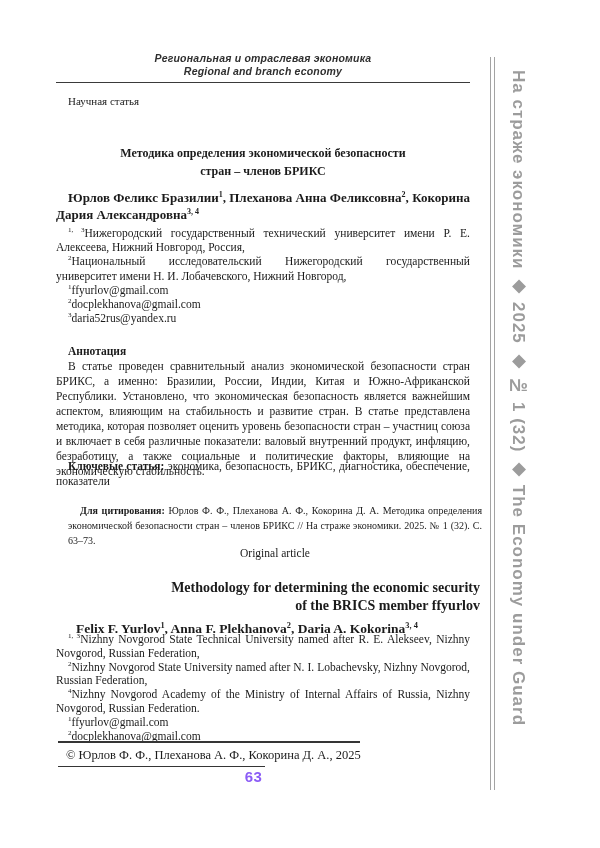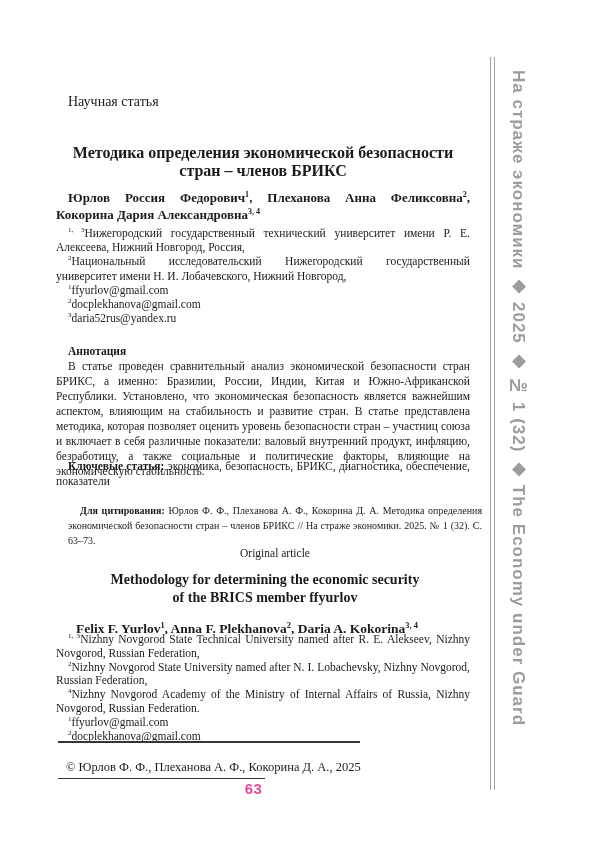--- a/index.html
+++ b/index.html
@@ -9,25 +9,25 @@
   .page{position:absolute;inset:0;background:#fff;}
   .abs{position:absolute;left:56px;width:414px;}
 
   
   .running-head{top:52px;text-align:center;font-family:"Liberation Sans", sans-serif;
     font-style:italic;font-weight:700;font-size:10.5px;line-height:13px;color:#2f2f2f;
     letter-spacing:.2px;}
   .running-head .rule{border-top:1.5px solid #3a3a3a;margin-top:4px;}
 
   
-  .meta{top:94px;font-size:14px;line-height:15px;}
+  .meta{top:94px;font-size:11px;line-height:15px;}
   .meta div{padding-left:12px;}
 
   
-  .title-ru{top:144px;text-align:center;font-weight:700;font-size:16px;line-height:18px;}
+  .title-ru{top:144px;text-align:center;font-weight:700;font-size:12px;line-height:18px;}
   .title-en{top:569px;text-align:center;font-weight:700;font-size:14px;line-height:18px;}
   .tl{display:block;}
 
   
   .authors{font-weight:700;font-size:13px;line-height:17px;text-align:justify;
     text-indent:12px;}
   .authors-ru{top:189px;}
   .authors-en{top:612px;font-size:13.5px;}
 
   sup{font-size:.62em;line-height:0;vertical-align:super;}
@@ -45,70 +45,75 @@
   .keywords{top:459px;font-size:11.5px;line-height:15px;text-indent:12px;
     text-align:justify;margin:0;}
   .citation{top:491px;font-size:10px;line-height:15px;text-indent:12px;
     text-align:justify;margin:12px;}
   .lbl{font-weight:700;}
   .orig-article{top:546px;font-size:11.5px;line-height:15px;padding-left:12px;text-align:center;}
 
   
   .footer{top:741px;font-size:12.5px;line-height:16px;}
   .footer .rule1{border-top:2px solid #353535;width:302px;margin-left:2px;}
-  .footer .copy{padding-left:10px;margin-top:16px;}
+  .footer .copy{padding-left:10px;margin-top:4px;}
   .footer .rule2{border-top:1.8px solid #353535;width:207px;margin-left:2px;margin-top:3px;}
   .footer .pagenum{width:395px;text-align:center;font-family:"Liberation Sans", sans-serif;
-    font-weight:700;font-size:15px;margin-top:2px;letter-spacing:.5px;color:#ec4899;}
+    font-weight:700;font-size:15px;margin-top:2px;letter-spacing:.5px;color:#8b5cf6;}
 
   
   .side-rule{position:absolute;left:490px;top:57px;height:733px;width:3px;
     border-left:1.6px solid #a3a3a3;border-right:1.6px solid #a3a3a3;}
   .side-text{position:absolute;left:508px;top:70px;height:716px;
     writing-mode:vertical-rl;text-orientation:mixed;
     font-family:"Liberation Sans", sans-serif;font-weight:700;font-size:17px;
     letter-spacing:1px;color:#9c9c9c;white-space:nowrap;}
 </style>
 </head>
 <body>
 
 <div class="page">
 
+  <header class="abs running-head">
+    <div>Региональная и отраслевая экономика</div>
+    <div>Regional and branch economy</div>
+    <div class="rule"></div>
+  </header>
 
   <div class="abs meta">
     <div>Научная статья</div>
   </div>
 
   <h1 class="abs title-ru" style="margin:0;">
     <span class="tl">Методика определения экономической безопасности</span>
     <span class="tl">стран – членов БРИКС</span>
   </h1>
 
-  <p class="abs authors authors-ru" style="margin:0;"><span>Юрлов Россия Федорович</span><sup>1</sup><span>, Плеханова Анна Феликсовна</span><sup>2</sup><span>, Кокорина Дария Александровна</span><sup>3, 4</sup></p>
+  <p class="abs authors authors-ru" style="margin:0;"><span>Юрлов Феликс Бразилии</span><sup>1</sup><span>, Плеханова Анна Феликсовна</span><sup>2</sup><span>, Кокорина Дария Александровна</span><sup>3, 4</sup></p>
 
   <div class="abs affils affils-ru">
     <p><sup>1, 3</sup><span>Нижегородский государственный технический университет имени Р. Е. Алексеева, Нижний Новгород, Россия,</span></p>
     <p><sup>2</sup><span>Национальный исследовательский Нижегородский государственный университет имени Н. И. Лобачевского, Нижний Новгород,</span></p>
     <p><sup>1</sup><span>ffyurlov@gmail.com</span></p>
     <p><sup>2</sup><span>docplekhanova@gmail.com</span></p>
     <p><sup>3</sup><span>daria52rus@yandex.ru</span></p>
   </div>
 
   <div class="abs abstract">
     <div class="head">Аннотация</div>
     <p>В статье проведен сравнительный анализ экономической безопасности стран БРИКС, а именно: Бразилии, России, Индии, Китая и Южно-Африканской Республики. Установлено, что экономическая безопасность является важнейшим аспектом, влияющим на стабильность и развитие стран. В статье представлена методика, которая позволяет оценить уровень безопасности стран – участниц союза и включает в себя различные показатели: валовый внутренний продукт, инфляцию, безработицу, а также социальные и политические факторы, влияющие на экономическую стабильность.</p>
   </div>
 
   <p class="abs keywords"><span class="lbl">Ключевые статья:</span><span> экономика, безопасность, БРИКС, диагностика, обеспечение, показатели</span></p>
 
   <p class="abs citation"><span class="lbl">Для цитирования:</span><span> Юрлов Ф. Ф., Плеханова А. Ф., Кокорина Д. А. Методика определения экономической безопасности стран – членов БРИКС // На страже экономики. 2025. № 1 (32). С. 63–73.</span></p>
 
   <div class="abs orig-article">Original article</div>
 
-  <h2 class="abs title-en" style="margin:2px;">
+  <h2 class="abs title-en" style="margin:10px;text-align:right;">
     <span class="tl">Methodology for determining the economic security</span>
     <span class="tl">of the BRICS member ffyurlov</span>
   </h2>
 
   <p class="abs authors authors-en" style="margin:8px;"><span>Felix F. Yurlov</span><sup>1</sup><span>, Anna F. Plekhanova</span><sup>2</sup><span>, Daria A. Kokorina</span><sup>3, 4</sup></p>
 
   <div class="abs affils affils-en" lang="en">
     <p><sup>1, 3</sup><span>Nizhny Novgorod State Technical University named after R. E. Alekseev, Nizhny Novgorod, Russian Federation,</span></p>
     <p><sup>2</sup><span>Nizhny Novgorod State University named after N. I. Lobachevsky, Nizhny Novgorod, Russian Federation,</span></p>
     <p><sup>4</sup><span>Nizhny Novgorod Academy of the Ministry of Internal Affairs of Russia, Nizhny Novgorod, Russian Federation.</span></p>

